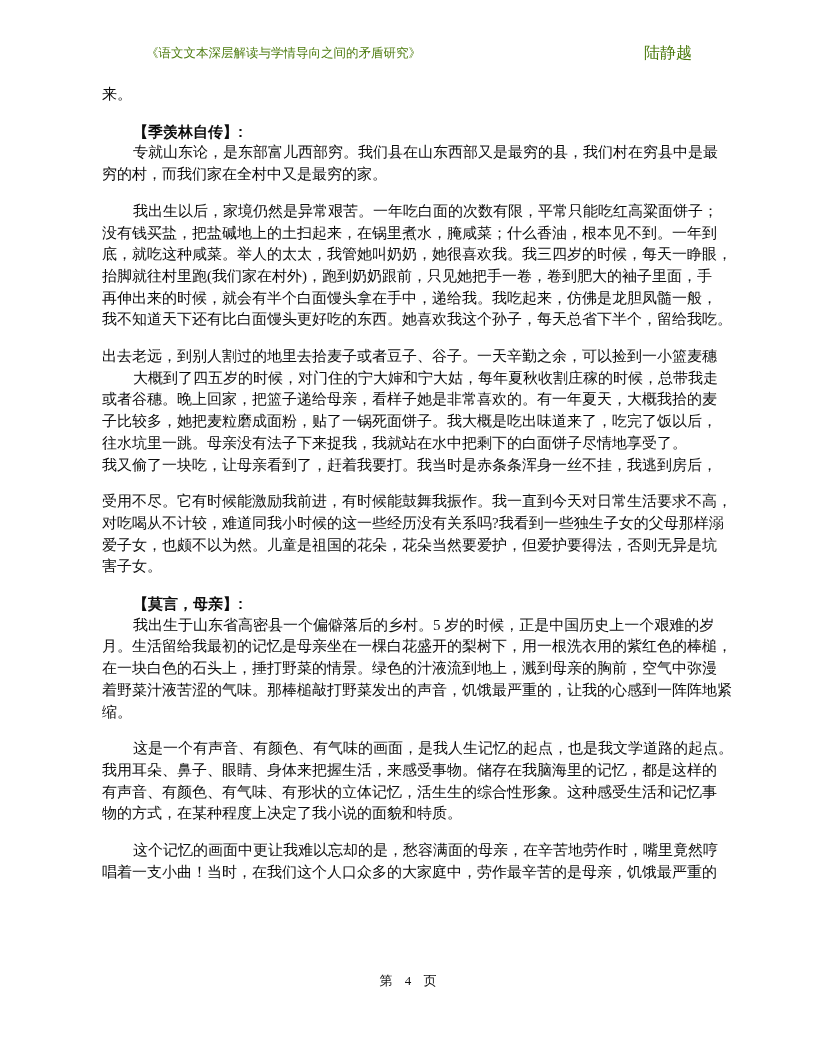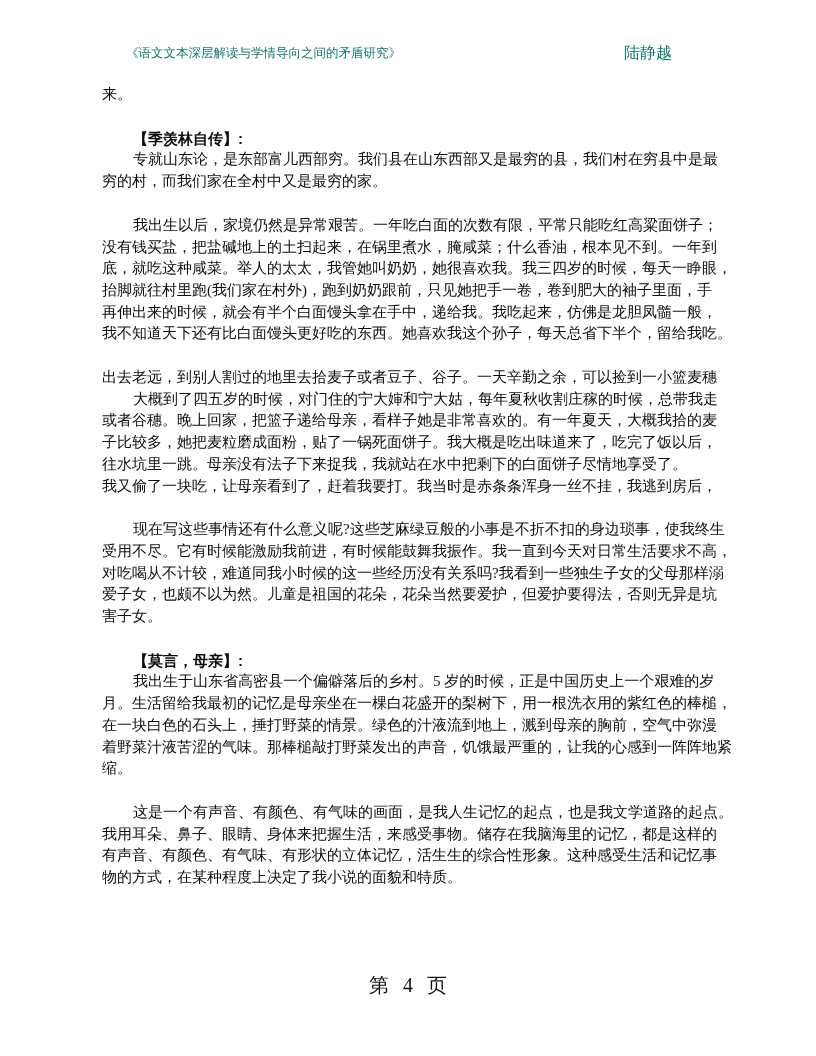--- a/index.html
+++ b/index.html
@@ -5,44 +5,44 @@
   html,body{margin:0;padding:0;background:#ffffff;}
   .page{
     position:relative;
     width:816px;height:1056px;
     background:#ffffff;
     overflow:hidden;
     font-family:"Liberation Serif","DejaVu Serif",serif;
     color:#0d0d0d;
   }
   .header{
-    position:absolute;left:94px;top:44px;width:612px;
+    position:absolute;left:114px;top:44px;width:612px;
     display:flex;justify-content:space-between;align-items:flex-start;
-    font-size:12.5px;line-height:18px;color:#0f766e;
+    font-size:12.5px;line-height:18px;color:#4d7c0f;
     white-space:nowrap;
   }
   .header .title{padding-left:32px;}
   .header .author{padding-right:34px;font-size:16px;}
   .content{
     position:absolute;left:102px;top:84px;width:612px;
     font-size:15px;line-height:21.7px;
     text-align:left;
   }
   .block{margin:0;}
-  .block.gap{margin-top:22px;}
+  .block.gap{margin-top:15px;}
   .line{white-space:nowrap;}
   .line.indent{text-indent:31px;}
   .line.heading{
     font-weight:bold;
     font-family:"Liberation Sans","DejaVu Sans",sans-serif;
     font-size:15px;
   }
   .footer{
     position:absolute;left:0;top:972px;width:816px;
-    text-align:center;font-size:20px;color:#111;
+    text-align:center;font-size:13px;color:#111;
   }
   .footer .pgnum{word-spacing:9px;}
 </style>
 </head>
 <body>
 
 <div class="page">
 
   <div class="header">
     <span class="title">《语文文本深层解读与学情导向之间的矛盾研究》</span>
@@ -70,21 +70,20 @@
       </div>
       <div class="block gap">
         <div class="line">出去老远，到别人割过的地里去拾麦子或者豆子、谷子。一天辛勤之余，可以捡到一小篮麦穗</div>
         <div class="line indent">大概到了四五岁的时候，对门住的宁大婶和宁大姑，每年夏秋收割庄稼的时候，总带我走</div>
         <div class="line">或者谷穗。晚上回家，把篮子递给母亲，看样子她是非常喜欢的。有一年夏天，大概我拾的麦</div>
         <div class="line">子比较多，她把麦粒磨成面粉，贴了一锅死面饼子。我大概是吃出味道来了，吃完了饭以后，</div>
         <div class="line">往水坑里一跳。母亲没有法子下来捉我，我就站在水中把剩下的白面饼子尽情地享受了。</div>
         <div class="line">我又偷了一块吃，让母亲看到了，赶着我要打。我当时是赤条条浑身一丝不挂，我逃到房后，</div>
       </div>
       <div class="block gap">
-        <div class="line indent">现在写这些事情还有什么意义呢?这些芝麻绿豆般的小事是不折不扣的身边琐事，使我终生</div>
         <div class="line">受用不尽。它有时候能激励我前进，有时候能鼓舞我振作。我一直到今天对日常生活要求不高，</div>
         <div class="line">对吃喝从不计较，难道同我小时候的这一些经历没有关系吗?我看到一些独生子女的父母那样溺</div>
         <div class="line">爱子女，也颇不以为然。儿童是祖国的花朵，花朵当然要爱护，但爱护要得法，否则无异是坑</div>
         <div class="line">害子女。</div>
       </div>
       <div class="block gap">
         <div class="line heading indent">【莫言，母亲】:</div>
       </div>
       <div class="block">
         <div class="line indent">我出生于山东省高密县一个偏僻落后的乡村。5 岁的时候，正是中国历史上一个艰难的岁</div>
@@ -92,19 +91,23 @@
         <div class="line">在一块白色的石头上，捶打野菜的情景。绿色的汁液流到地上，溅到母亲的胸前，空气中弥漫</div>
         <div class="line">着野菜汁液苦涩的气味。那棒槌敲打野菜发出的声音，饥饿最严重的，让我的心感到一阵阵地紧</div>
         <div class="line">缩。</div>
       </div>
       <div class="block gap">
         <div class="line indent">这是一个有声音、有颜色、有气味的画面，是我人生记忆的起点，也是我文学道路的起点。</div>
         <div class="line">我用耳朵、鼻子、眼睛、身体来把握生活，来感受事物。储存在我脑海里的记忆，都是这样的</div>
         <div class="line">有声音、有颜色、有气味、有形状的立体记忆，活生生的综合性形象。这种感受生活和记忆事</div>
         <div class="line">物的方式，在某种程度上决定了我小说的面貌和特质。</div>
       </div>
+      <div class="block gap">
+        <div class="line indent">这个记忆的画面中更让我难以忘却的是，愁容满面的母亲，在辛苦地劳作时，嘴里竟然哼</div>
+        <div class="line">唱着一支小曲！当时，在我们这个人口众多的大家庭中，劳作最辛苦的是母亲，饥饿最严重的</div>
+      </div>
     </div>
 
   <div class="footer">
     <span class="pgnum">第 4 页</span>
   </div>
 
 </div>
 
 </body></html>

